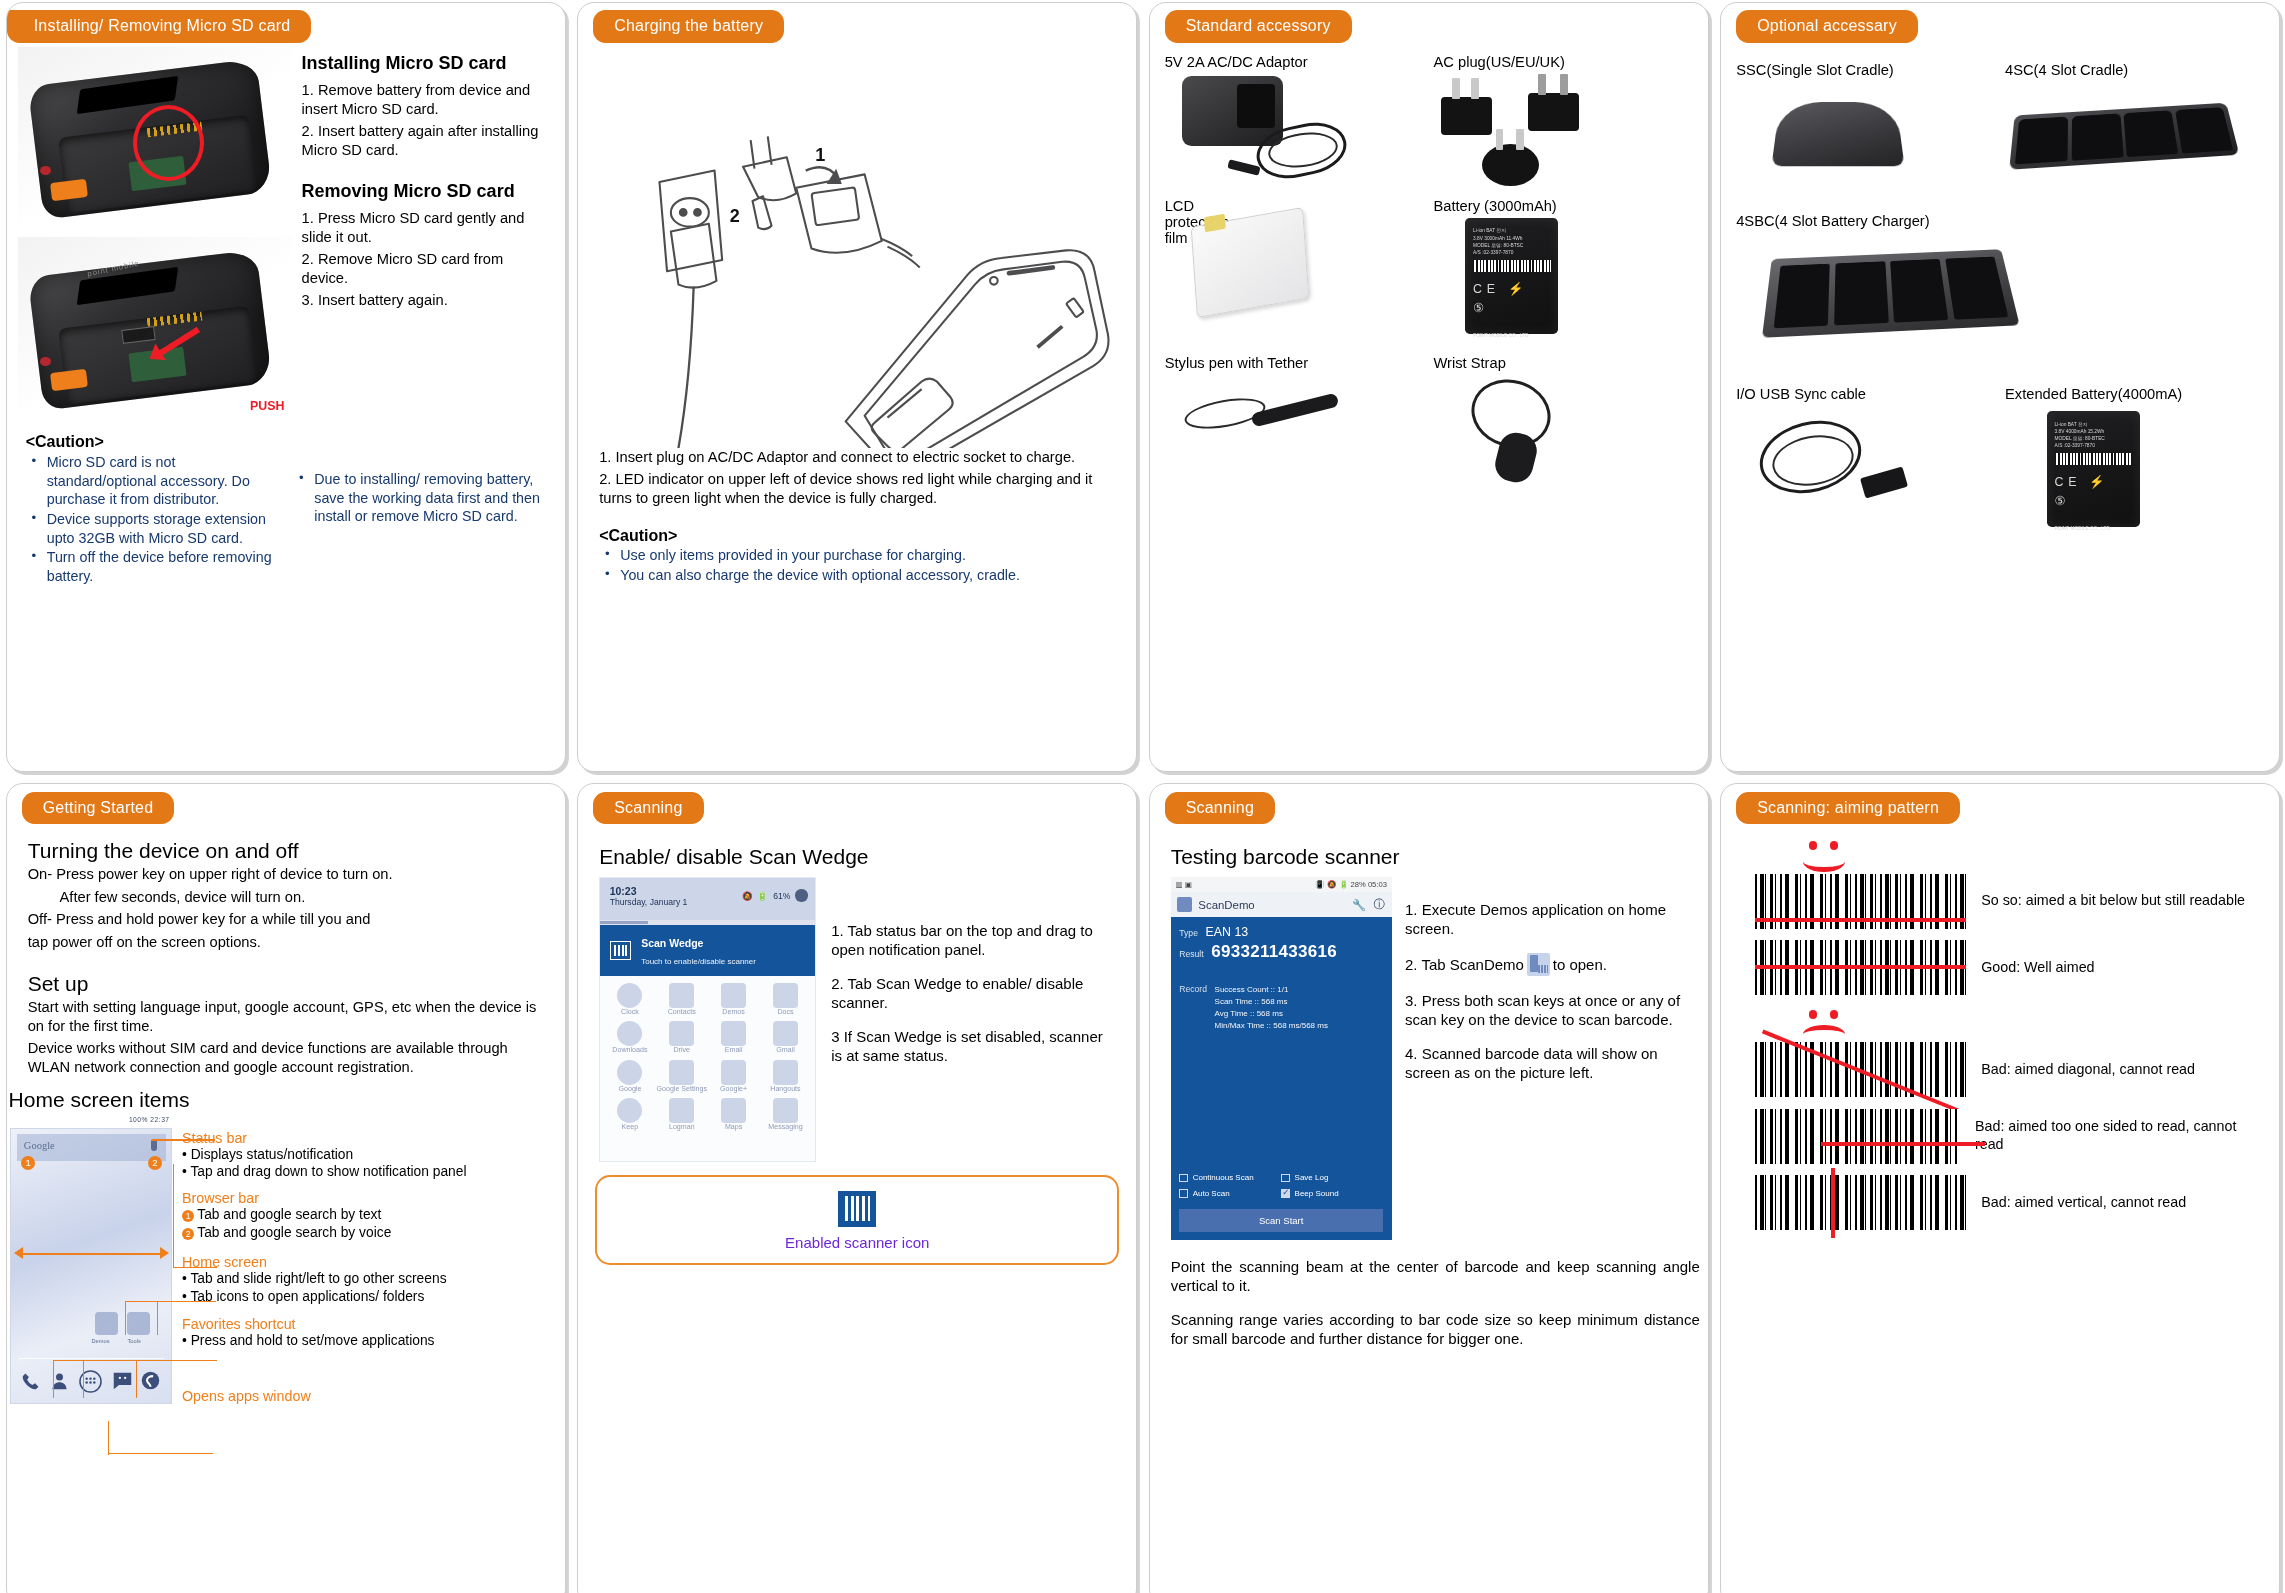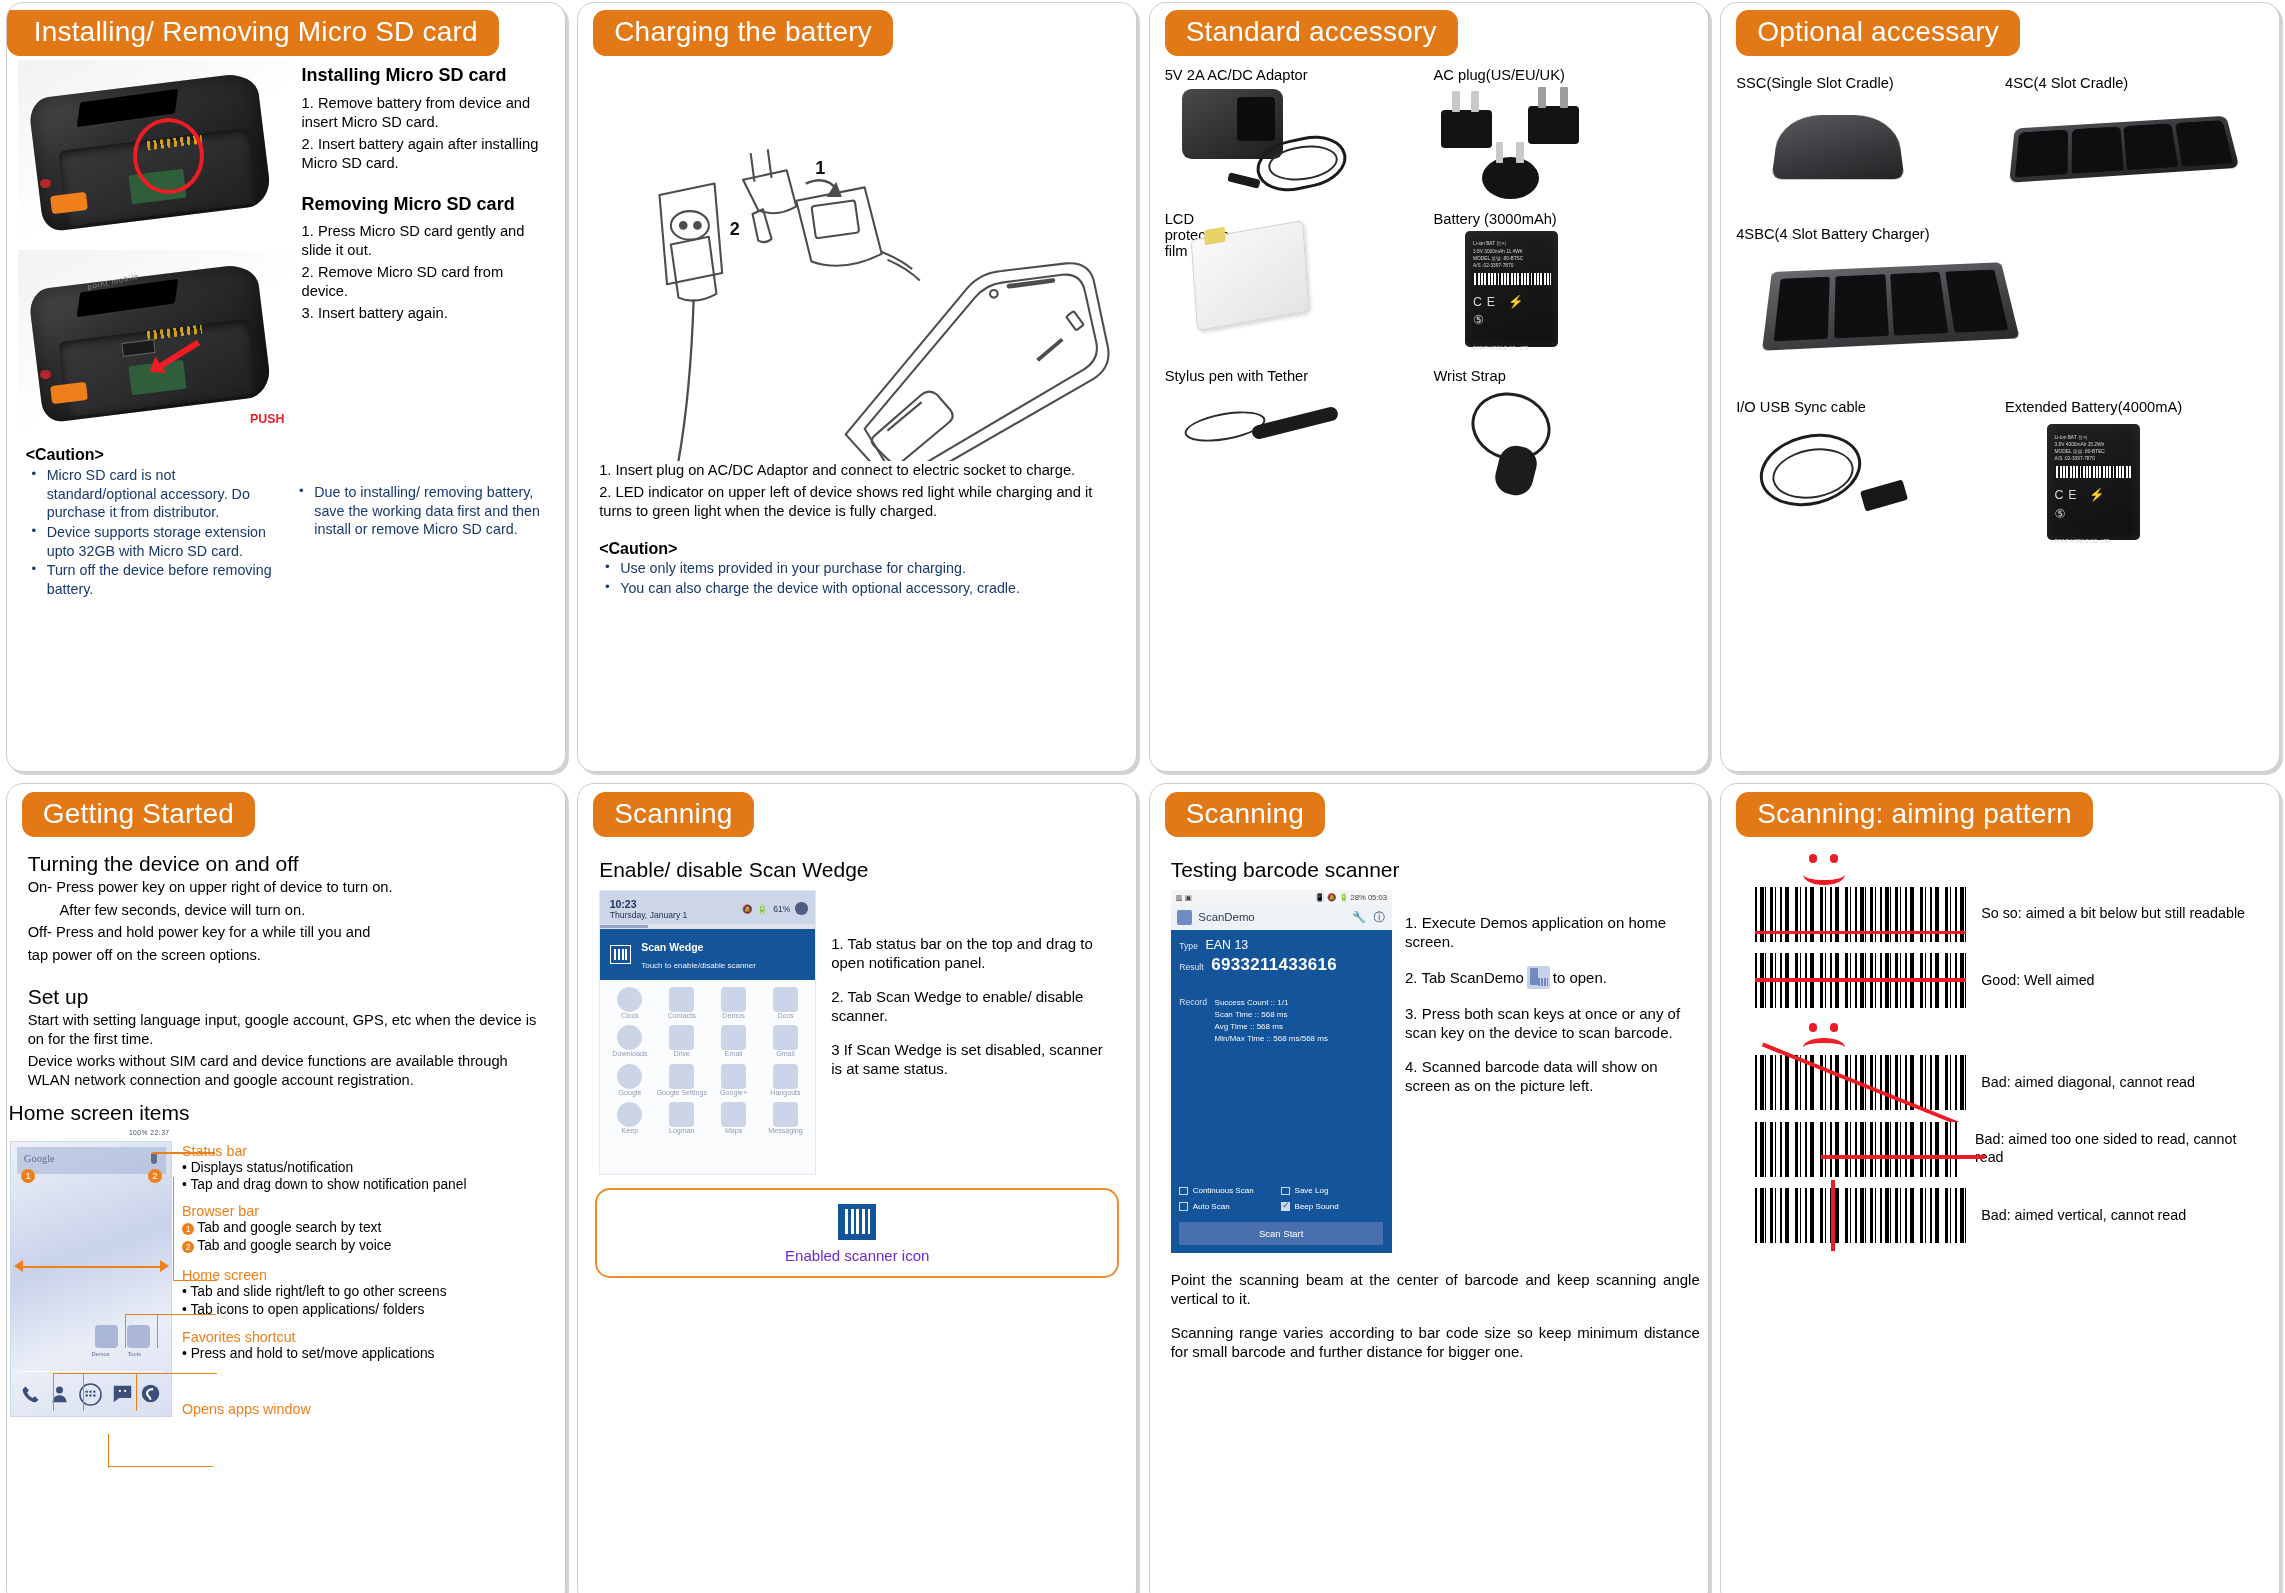--- a/index.html
+++ b/index.html
@@ -33,21 +33,21 @@
     border: 1px solid #cdcdcd;
     box-shadow: 2.9px 2.9px 0 0 #d2d2d2;
     overflow: hidden;
   }
   .pill {
     display: inline-block;
     background: #E37817;
     color: #ffffff;
     border-radius: 12.4px;
     padding: 6.7px 21px 8.6px 21px;
-    font-size: 28px;
+    font-size: 16px;
     line-height: 1.08;
     letter-spacing: 0.2px;
     margin: 7.6px 0 0 15px;
     white-space: nowrap;
   }
   .pill.tl { border-top-left-radius: 0; margin-left: 0; padding-left: 27px;}
   .body { padding: 0 17px; }
 
   h3.sec { font-size: 18px; font-weight: bold; margin: 0 0 7.6px 0; color:#000; }
   h3.big { font-size: 21px; font-weight: normal; margin: 0 0 1.9px 0; color:#000; }
@@ -227,21 +227,21 @@
   .phone .dockicn{position:absolute;bottom:11.4px;width:21px;height:21px;}
   .hs-txt{flex:1;padding-top:1.9px;}
   .hs-h{color:#ef7f1a;font-size:14.3px;margin:0 0 1px 0;}
   .hs-p{font-size:13.8px;color:#000;margin:0 0 1px 0;line-height:1.22;}
   .hs-p .num{display:inline-block;width:12.4px;height:12.4px;border-radius:50%;background:#ef7f1a;color:#fff;font-size:8.6px;line-height:12.4px;text-align:center;margin-right:2.9px;}
   .leader{position:absolute;background:#ef7f1a;height:1.4px;}
   .leadv{position:absolute;background:#ef7f1a;width:1.4px;}
 
   
   .sw-shot{position:relative;width:217px;height:285px;background:#fbfcfe;border:1px solid #e4e8f0;}
-  .sw-top{height:33px;background:#cdd5e8;position:relative;padding:6.7px 9.5px;}
+  .sw-top{height:42px;background:#cdd5e8;position:relative;padding:6.7px 9.5px;}
   .sw-time{font-size:10.5px;font-weight:bold;color:#1b3156;}
   .sw-date{font-size:8.6px;color:#1b3156;}
   .sw-right{position:absolute;right:7.6px;top:11.4px;display:flex;align-items:center;gap:4.8px;font-size:8.6px;color:#1b3156;}
   .sw-divider{height:4.8px;background:#dee3ee;position:relative;}
   .sw-divider:after{content:"";position:absolute;left:0;top:1px;width:48px;height:2.9px;background:#95a3c4;}
   .sw-notif{background:#14549b;color:#fff;padding:8.6px 9.5px;display:flex;align-items:center;gap:10.5px;}
   .sw-bcicon{width:21px;height:19px;border:1.9px solid #fff;position:relative;}
   .sw-bcicon:after{content:"";position:absolute;inset:2.9px;background:repeating-linear-gradient(90deg,#fff 0 1.9px,transparent 1.9px 3.8px);}
   .sw-ntitle{font-size:10.5px;font-weight:bold;}
   .sw-nsub{font-size:8px;opacity:.92;}

